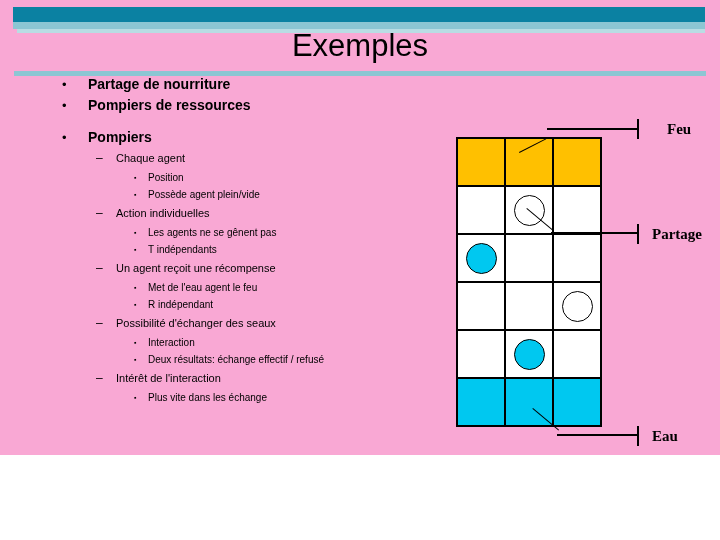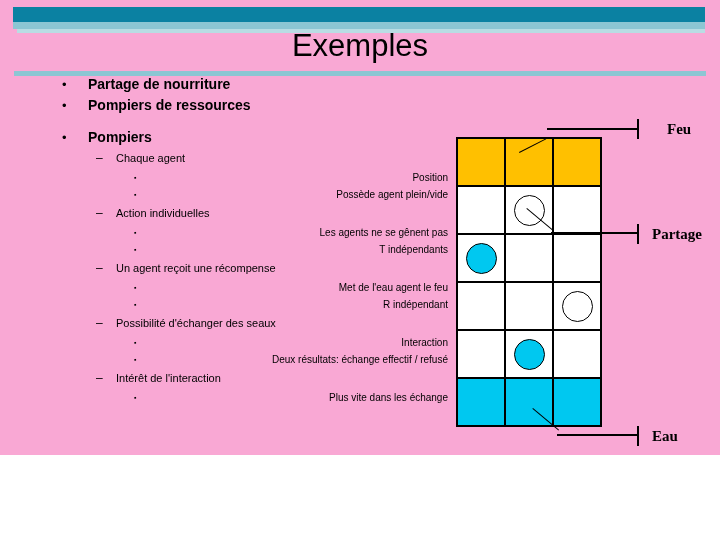--- a/index.html
+++ b/index.html
@@ -108,21 +108,20 @@
     content: "\2013";
     position: absolute;
     left: 48px;
     top: 0;
     font-size: 12px;
   }
   .lvl3 {
     font-size: 10px;
     line-height: 17px;
     padding-left: 100px;
-    text-align: right;
   }
   .lvl3::before {
     content: "\25AA";
     position: absolute;
     left: 86px;
     top: 0;
     font-size: 7px;
   }
   .gap-sm { height: 11px; }
 

